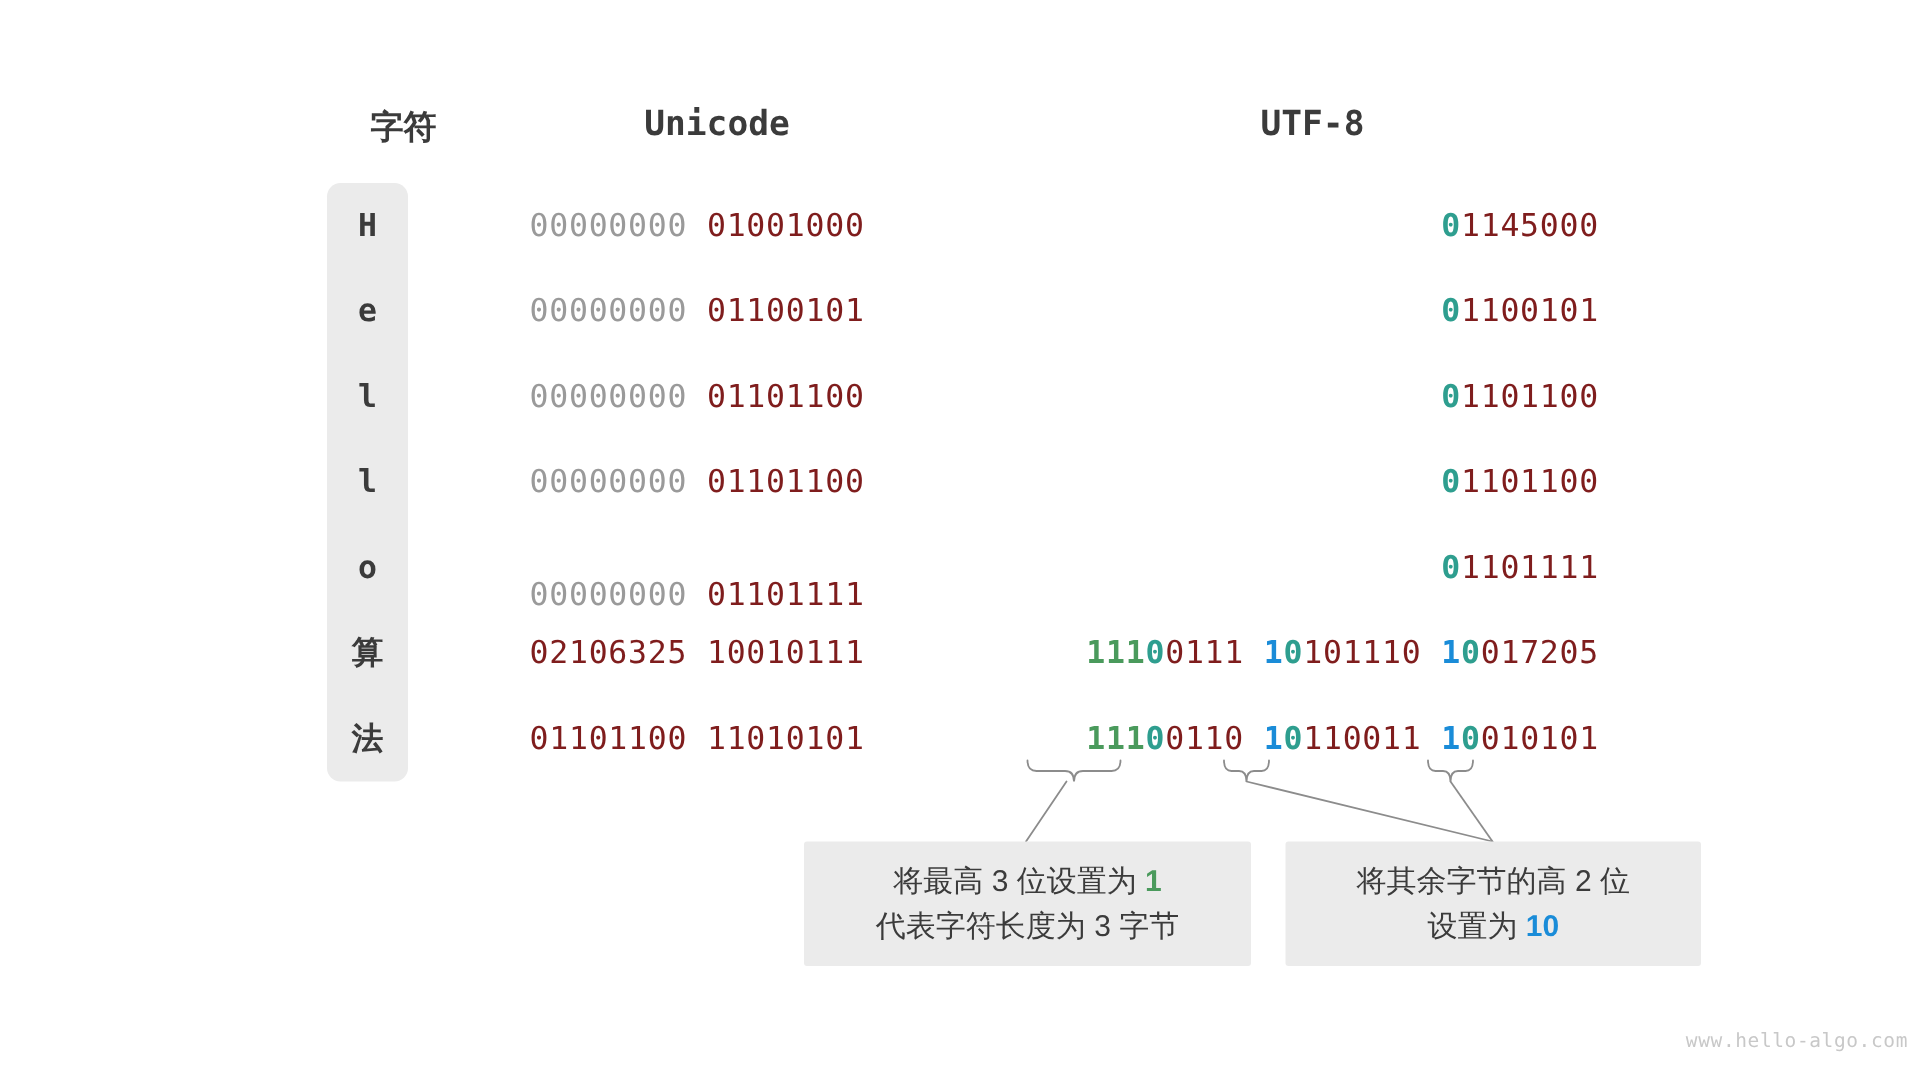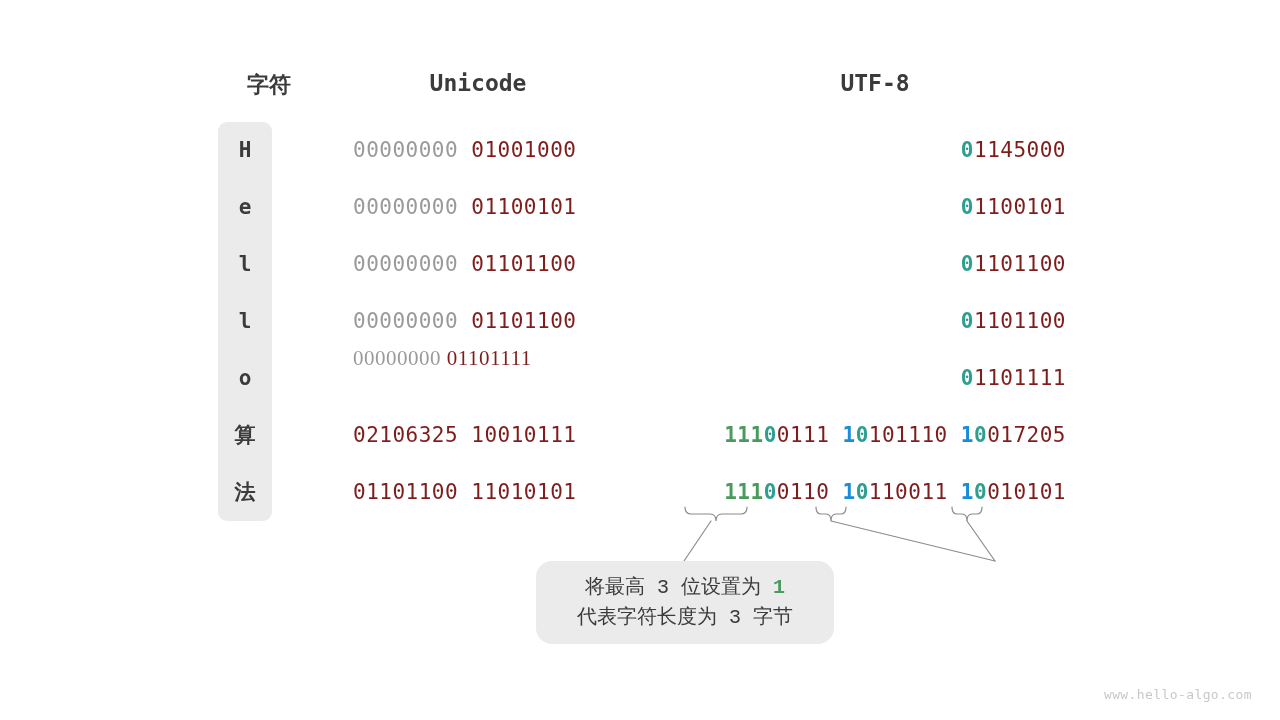--- a/index.html
+++ b/index.html
@@ -73,23 +73,23 @@
   .b-dim   { color: #9a9a9a; }
   .b-dark  { color: #7f1d1d; }
   .b-green { color: #4a9a5c; font-weight: bold; }
   .b-blue  { color: #1a8cd8; font-weight: bold; }
   .b-teal  { color: #2e9e8f; font-weight: bold; }
 
   
   .callout {
     position: absolute;
     background: #ebebeb;
-    border-radius: 16px;
+    border-radius: 2px;
     text-align: center;
-    font-family: Liberation Mono, monospace;
+    font-family: Liberation Sans, sans-serif;
     font-size: 20px;
     color: #3b3b3b;
     box-sizing: border-box;
     display: flex;
     flex-direction: column;
     justify-content: center;
   }
   .callout .line { white-space: pre; line-height: 30px; }
   #callout-1 { left: 536px; top: 561px; width: 298px; height: 83px; }
   #callout-2 { left: 857px; top: 561px; width: 277px; height: 83px; }
@@ -100,21 +100,21 @@
   #overlay {
     position: absolute;
     left: 0; top: 0;
     width: 1280px; height: 720px;
     pointer-events: none;
   }
 
   
   #watermark {
     position: absolute;
-    right: 28px;
+    right: 8px;
     bottom: 18px;
     font-family: "DejaVu Sans Mono", monospace;
     font-size: 13px;
     color: #c8c8c8;
     letter-spacing: 0.4px;
   }
 </style>
 </head>
 <body>
 
@@ -141,37 +141,41 @@
       <path d="M831,521 L995,561"></path>
       <path d="M967,521 L995,561"></path>
     </g>
   </svg>
 
   <div class="callout" id="callout-1">
     <div class="line"><span>将最高 3 位设置为 </span><span class="hl-green">1</span></div>
     <div class="line">代表字符长度为 3 字节</div>
   </div>
 
+  <div class="callout" id="callout-2">
+    <div class="line">将其余字节的高 2 位</div>
+    <div class="line"><span>设置为 </span><span class="hl-blue">10</span></div>
+  </div>
 
   <div id="watermark">www.hello-algo.com</div>
 
 <div class="char-cell" style="top: 137px;">H</div>
     <div class="bin uni" style="top: 137px;"><span class="b-dim">00000000 </span><span class="b-dark">01001000</span></div>
     <div class="bin utf" style="top: 137px;"><span class="b-teal">0</span><span class="b-dark">1145000</span></div>
     <div class="char-cell" style="top: 194px;">e</div>
     <div class="bin uni" style="top: 194px;"><span class="b-dim">00000000 </span><span class="b-dark">01100101</span></div>
     <div class="bin utf" style="top: 194px;"><span class="b-teal">0</span><span class="b-dark">1100101</span></div>
     <div class="char-cell" style="top: 251px;">l</div>
     <div class="bin uni" style="top: 251px;"><span class="b-dim">00000000 </span><span class="b-dark">01101100</span></div>
     <div class="bin utf" style="top: 251px;"><span class="b-teal">0</span><span class="b-dark">1101100</span></div>
     <div class="char-cell" style="top: 308px;">l</div>
     <div class="bin uni" style="top: 308px;"><span class="b-dim">00000000 </span><span class="b-dark">01101100</span></div>
     <div class="bin utf" style="top: 308px;"><span class="b-teal">0</span><span class="b-dark">1101100</span></div>
     <div class="char-cell" style="top: 365px;">o</div>
-    <div class="bin uni" style="top: 345px; font-family: Liberation Serif, serif;"><span class="b-dim">00000000 </span><span class="b-dark">01101111</span></div>
+    <div class="bin uni" style="top: 383px;"><span class="b-dim">00000000 </span><span class="b-dark">01101111</span></div>
     <div class="bin utf" style="top: 365px;"><span class="b-teal">0</span><span class="b-dark">1101111</span></div>
     <div class="char-cell" style="top: 422px;">算</div>
     <div class="bin uni" style="top: 422px;"><span class="b-dark">02106325 </span><span class="b-dark">10010111</span></div>
     <div class="bin utf" style="top: 422px;"><span class="b-green">111</span><span class="b-teal">0</span><span class="b-dark">0111 </span><span class="b-blue">1</span><span class="b-teal">0</span><span class="b-dark">101110 </span><span class="b-blue">1</span><span class="b-teal">0</span><span class="b-dark">017205</span></div>
     <div class="char-cell" style="top: 479px;">法</div>
     <div class="bin uni" style="top: 479px;"><span class="b-dark">01101100 </span><span class="b-dark">11010101</span></div>
     <div class="bin utf" style="top: 479px;"><span class="b-green">111</span><span class="b-teal">0</span><span class="b-dark">0110 </span><span class="b-blue">1</span><span class="b-teal">0</span><span class="b-dark">110011 </span><span class="b-blue">1</span><span class="b-teal">0</span><span class="b-dark">010101</span></div>
   </div>
 
 </body></html>

